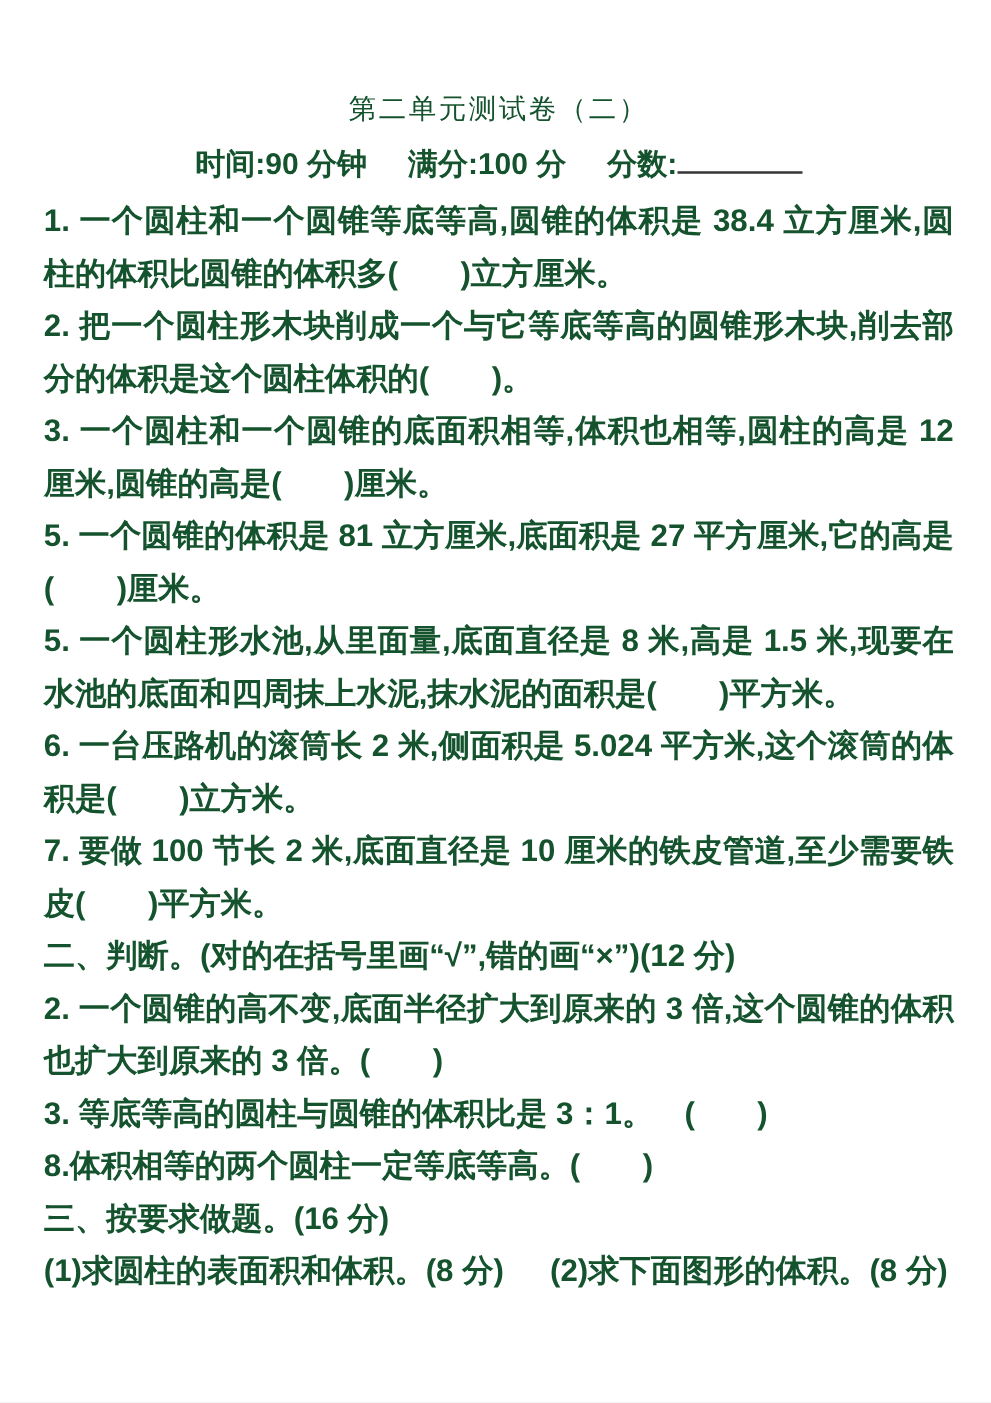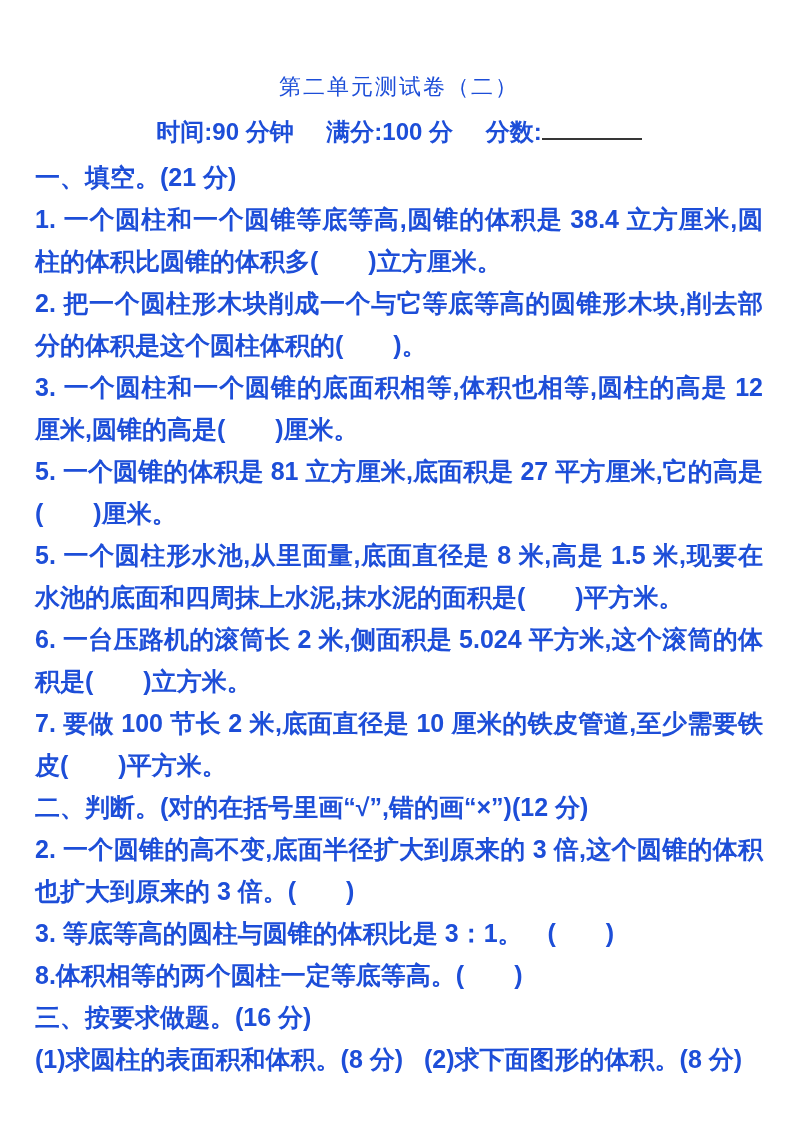--- a/index.html
+++ b/index.html
@@ -4,21 +4,21 @@
 <style>
   html, body { margin: 0; padding: 0; background: #e9e9e9; }
   .page {
     position: relative;
     width: 793px;
     height: 1122px;
     margin: 0 auto;
     background: #ffffff;
     box-sizing: border-box;
     padding: 72px 30px 0 35px;
-    color: #1d4ed8;
+    color: #14532d;
     overflow: hidden;
   }
   .title {
     font-family: "Liberation Serif", "DejaVu Serif", serif;
     font-size: 22px;
     font-weight: 400;
     text-align: center;
     margin: 0 0 14px 0;
     line-height: 30px;
     letter-spacing: 2px;
@@ -42,37 +42,36 @@
   .heading, .q {
     font-family: "Liberation Sans", "DejaVu Sans", sans-serif;
     font-size: 25px;
     line-height: 42px;
     margin: 0;
     text-align: justify;
   }
   .heading { font-weight: 700; }
   .q { font-weight: 600; }
   .q-row .sub-q { display: inline-block; }
-  .q-row .sub-q + .sub-q { margin-left: 14px; }
+  .q-row .sub-q + .sub-q { margin-left: 30px; }
 </style>
 </head>
 <body>
 
 <div class="page">
 
   <h1 class="title">第二单元测试卷（二）</h1>
 
   <div class="meta">
     <span class="meta-item">时间:90 分钟</span>
     <span class="meta-item">满分:100 分</span>
     <span class="meta-item">分数:</span><span class="score-blank"></span>
   </div>
 
   <div class="section">
-    <p class="heading">一、填空。(21 分)</p>
     <p class="q">1. 一个圆柱和一个圆锥等底等高,圆锥的体积是 38.4 立方厘米,圆柱的体积比圆锥的体积多(　　)立方厘米。</p>
     <p class="q">2. 把一个圆柱形木块削成一个与它等底等高的圆锥形木块,削去部分的体积是这个圆柱体积的(　　)。</p>
     <p class="q">3. 一个圆柱和一个圆锥的底面积相等,体积也相等,圆柱的高是 12 厘米,圆锥的高是(　　)厘米。</p>
     <p class="q">5. 一个圆锥的体积是 81 立方厘米,底面积是 27 平方厘米,它的高是(　　)厘米。</p>
     <p class="q">5. 一个圆柱形水池,从里面量,底面直径是 8 米,高是 1.5 米,现要在水池的底面和四周抹上水泥,抹水泥的面积是(　　)平方米。</p>
     <p class="q">6. 一台压路机的滚筒长 2 米,侧面积是 5.024 平方米,这个滚筒的体积是(　　)立方米。</p>
     <p class="q">7. 要做 100 节长 2 米,底面直径是 10 厘米的铁皮管道,至少需要铁皮(　　)平方米。</p>
   </div>
 
   <div class="section">

